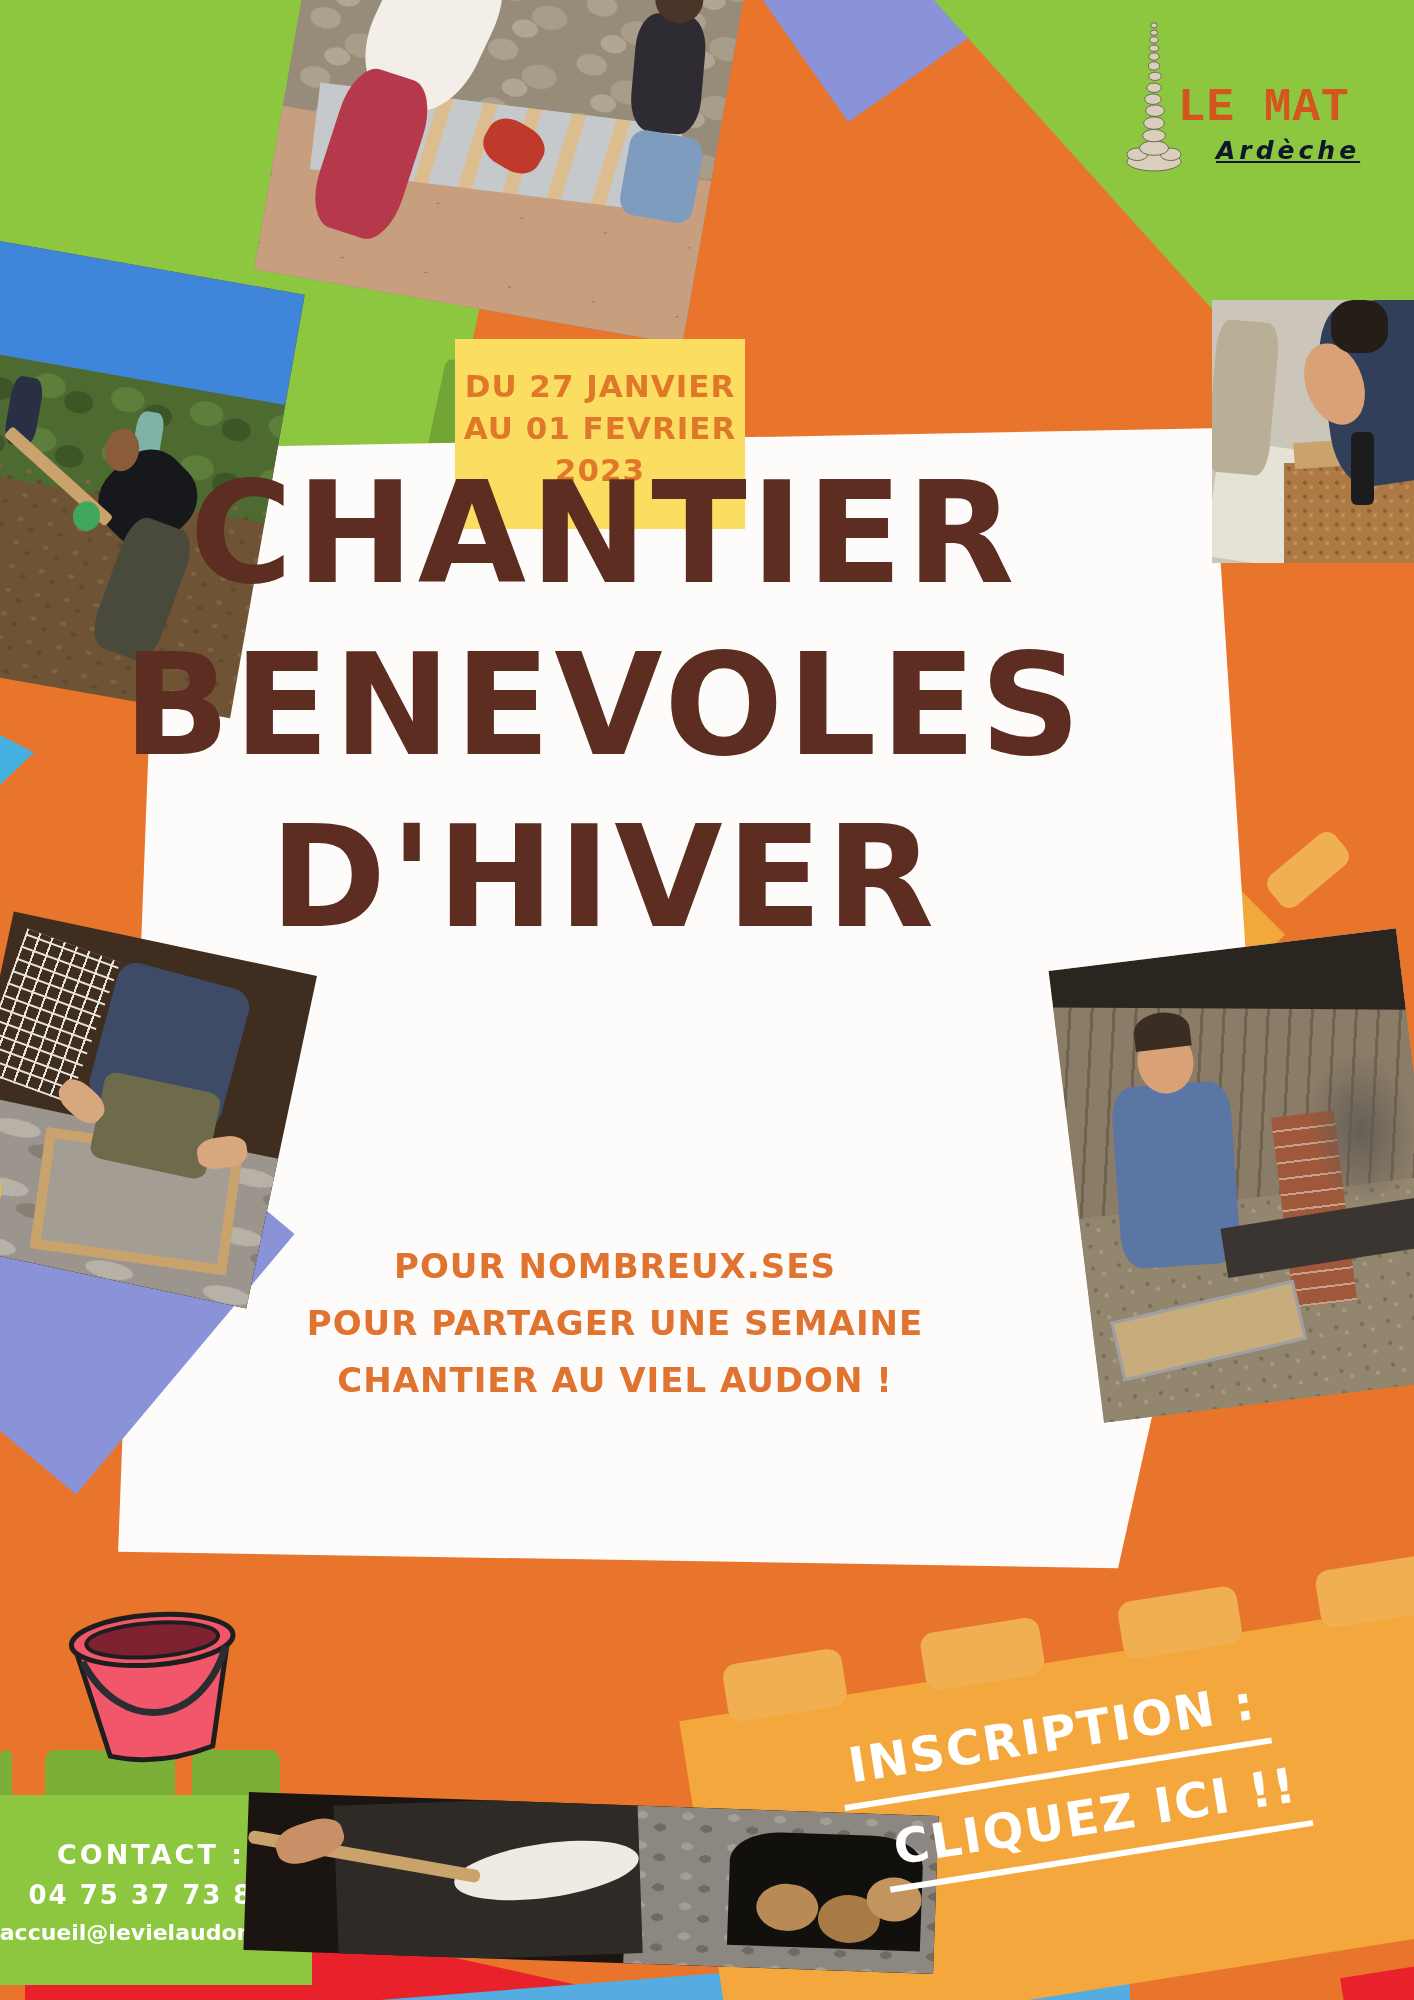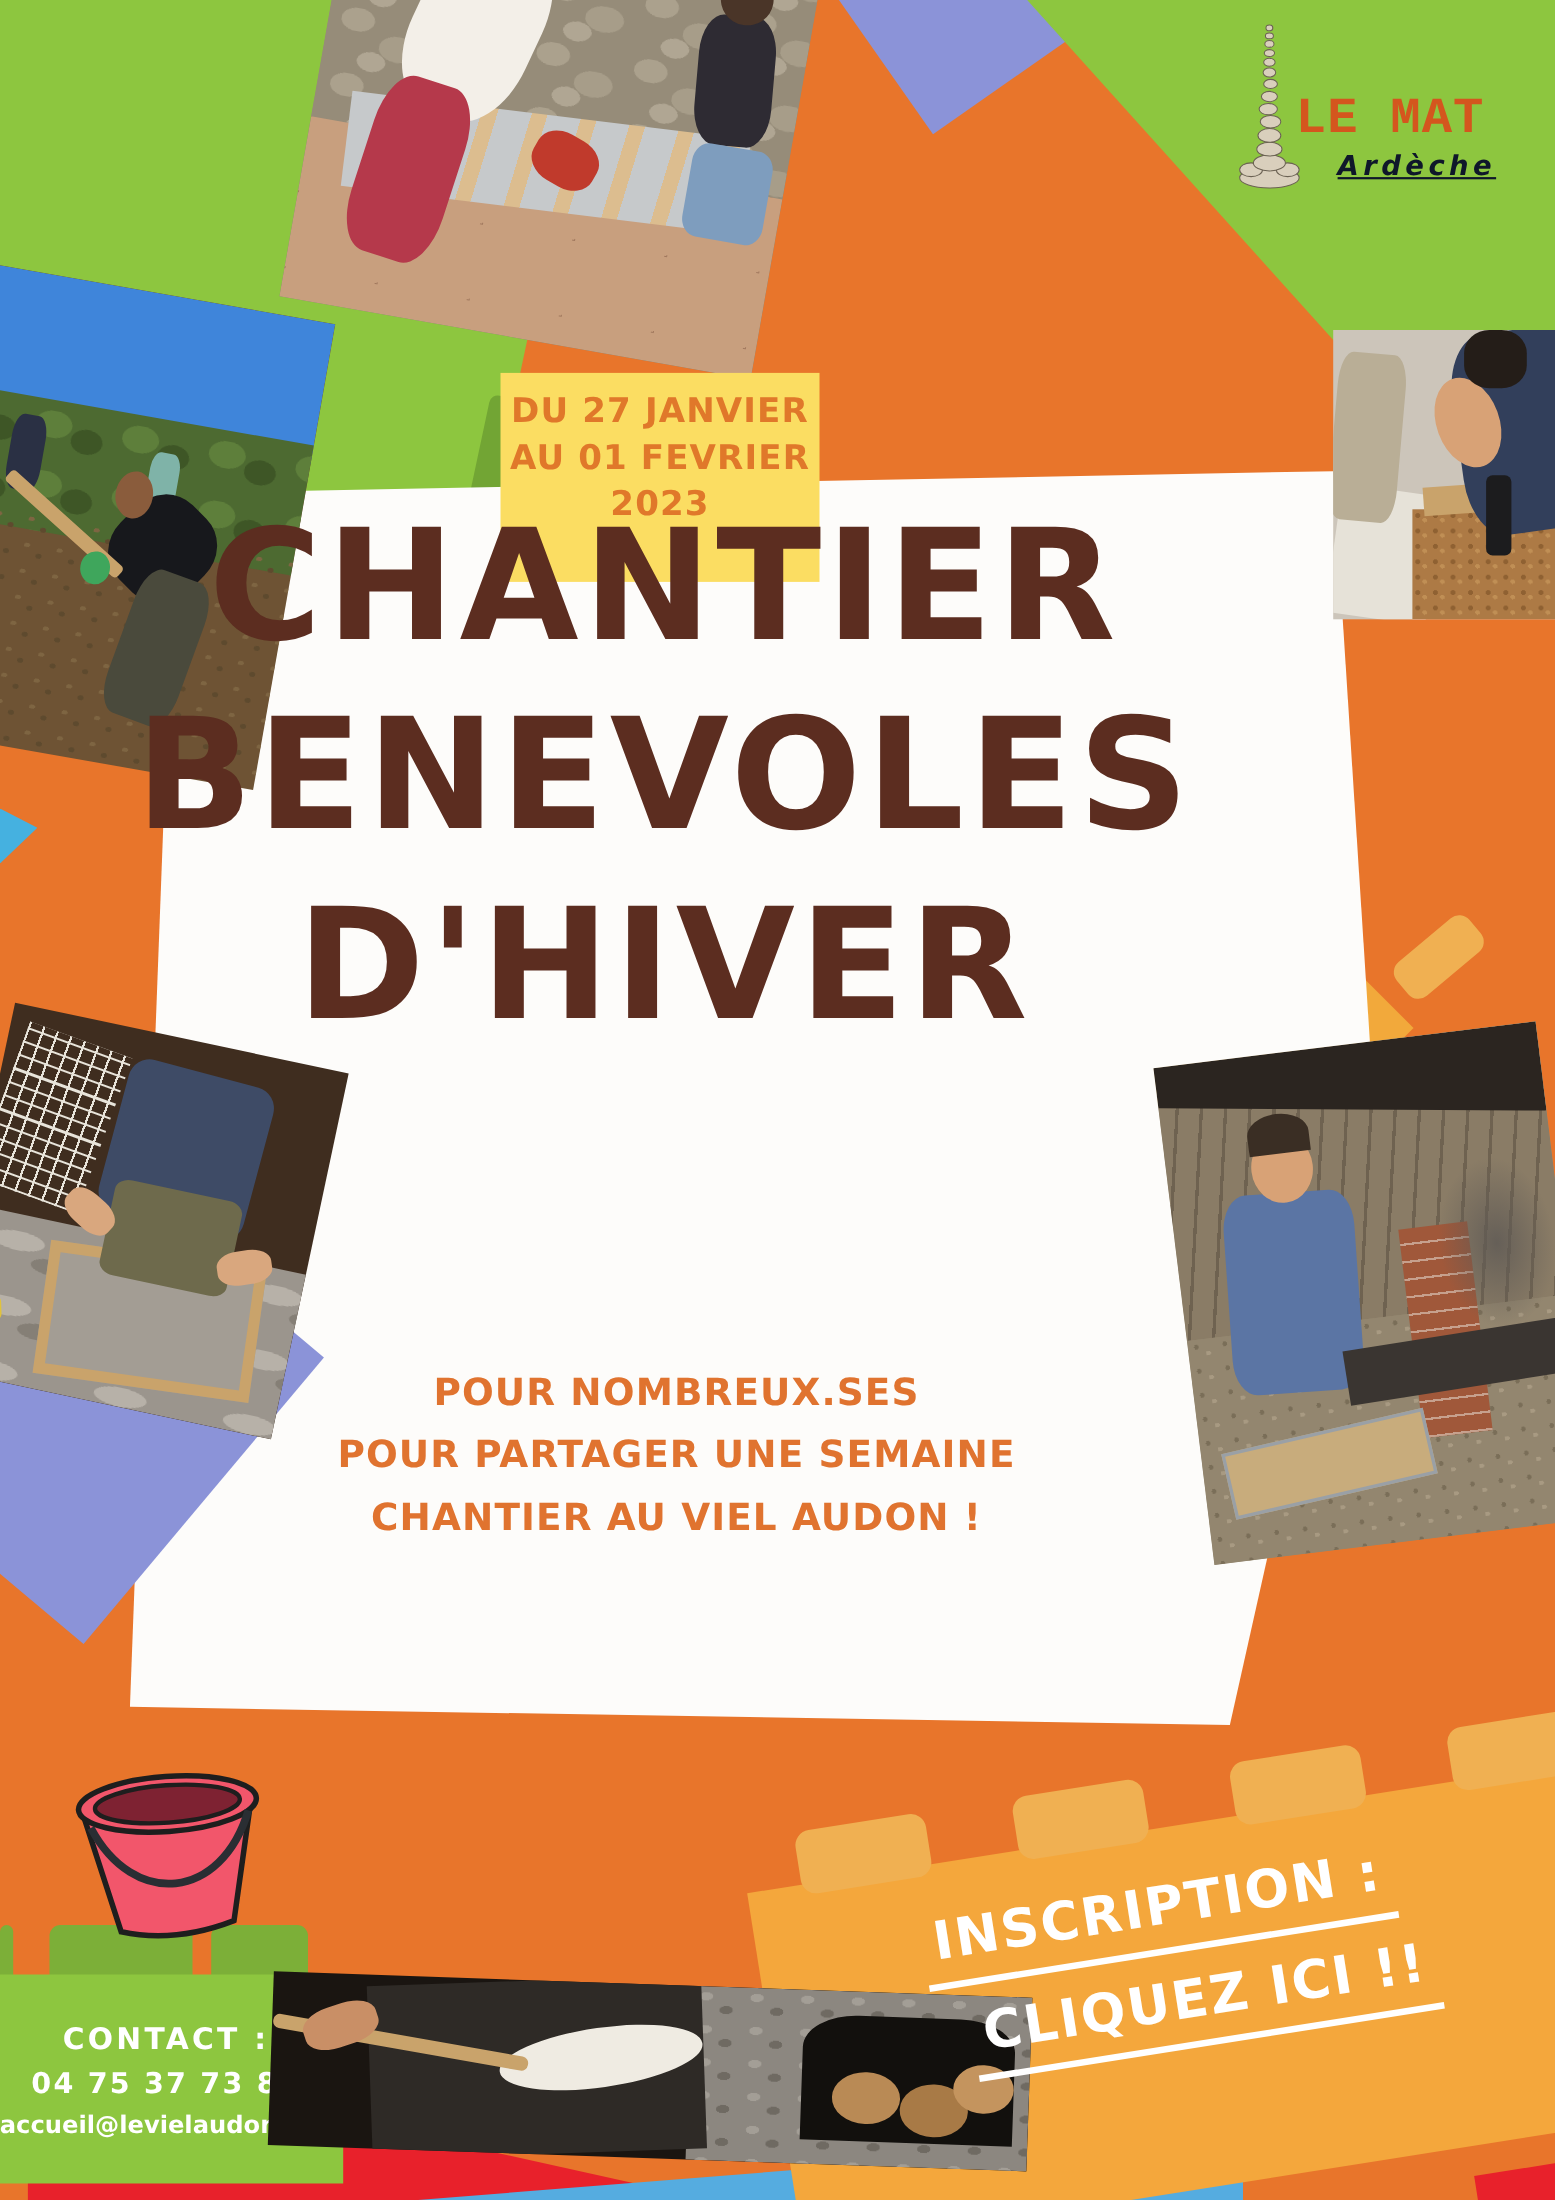--- a/index.html
+++ b/index.html
@@ -4,21 +4,21 @@
 <style>
   html,body{margin:0;padding:0;background:#555;}
   #poster{position:relative;width:1414px;height:2000px;overflow:hidden;
           background:#E8752B;font-family:"DejaVu Sans",sans-serif;}
   .abs{position:absolute;}
   
   .white-panel{left:110px;top:400px;width:1160px;height:1180px;background:#FDFCFA;
     clip-path:polygon(4.3% 4.1%,95% 2.4%,98.1% 49.8%,86.9% 99%,0.7% 97.6%);z-index:3;}
   
   .banner{left:455px;top:339px;width:290px;height:190px;background:#FBDD62;z-index:8;
-    text-align:center;padding-top:14px;box-sizing:border-box;}
+    text-align:center;padding-top:26px;box-sizing:border-box;}
   .banner div{font-size:31px;line-height:42px;font-weight:800;color:#E0782A;letter-spacing:1px;}
   
   .title-wrap{left:94px;top:448px;width:1020px;z-index:8;text-align:center;color:#5C2D20;}
   .title-wrap div{font-size:140px;line-height:172px;font-weight:800;letter-spacing:4px;}
   
   .para{left:205px;top:1238px;width:820px;z-index:8;text-align:center;color:#E0732F;}
   .para div{font-size:34px;line-height:57px;font-weight:700;letter-spacing:1px;}
   
   .lemat{left:1178px;top:82px;font-size:46px;font-weight:800;color:#D4561E;letter-spacing:1px;z-index:8;font-family:Liberation Mono, monospace;}
   .ardeche{left:1216px;top:136px;font-size:25px;font-weight:700;font-style:italic;color:#0f172a;letter-spacing:4px;z-index:8;text-decoration:underline;}

